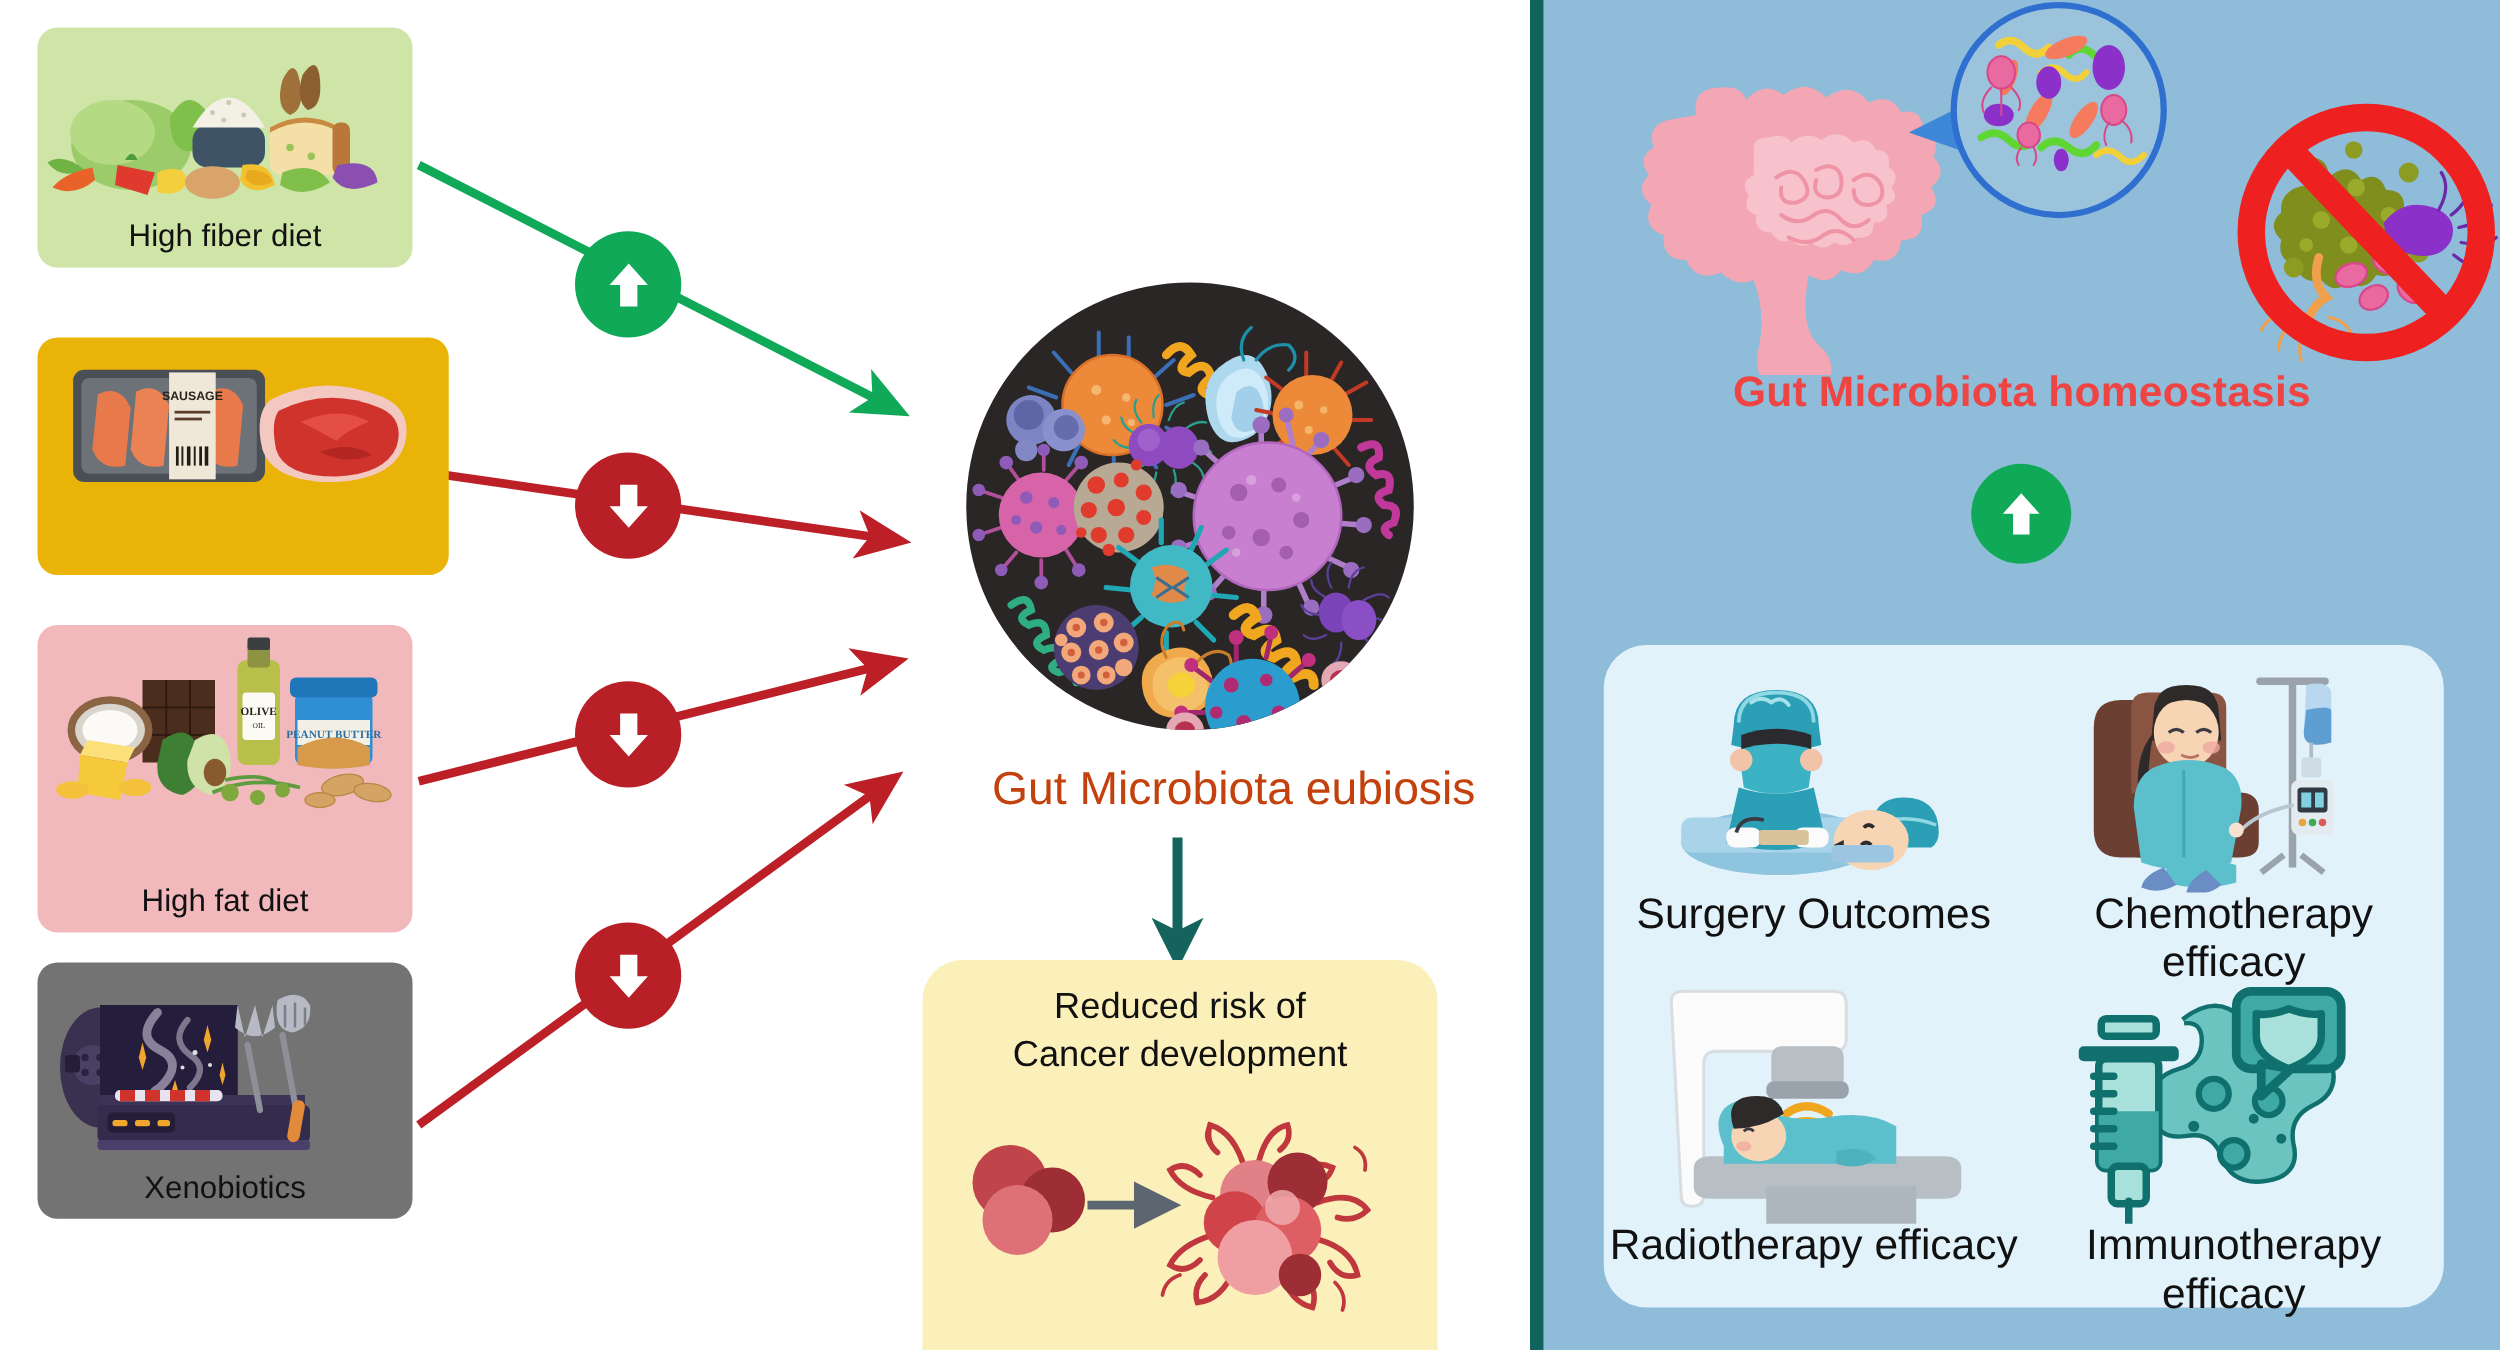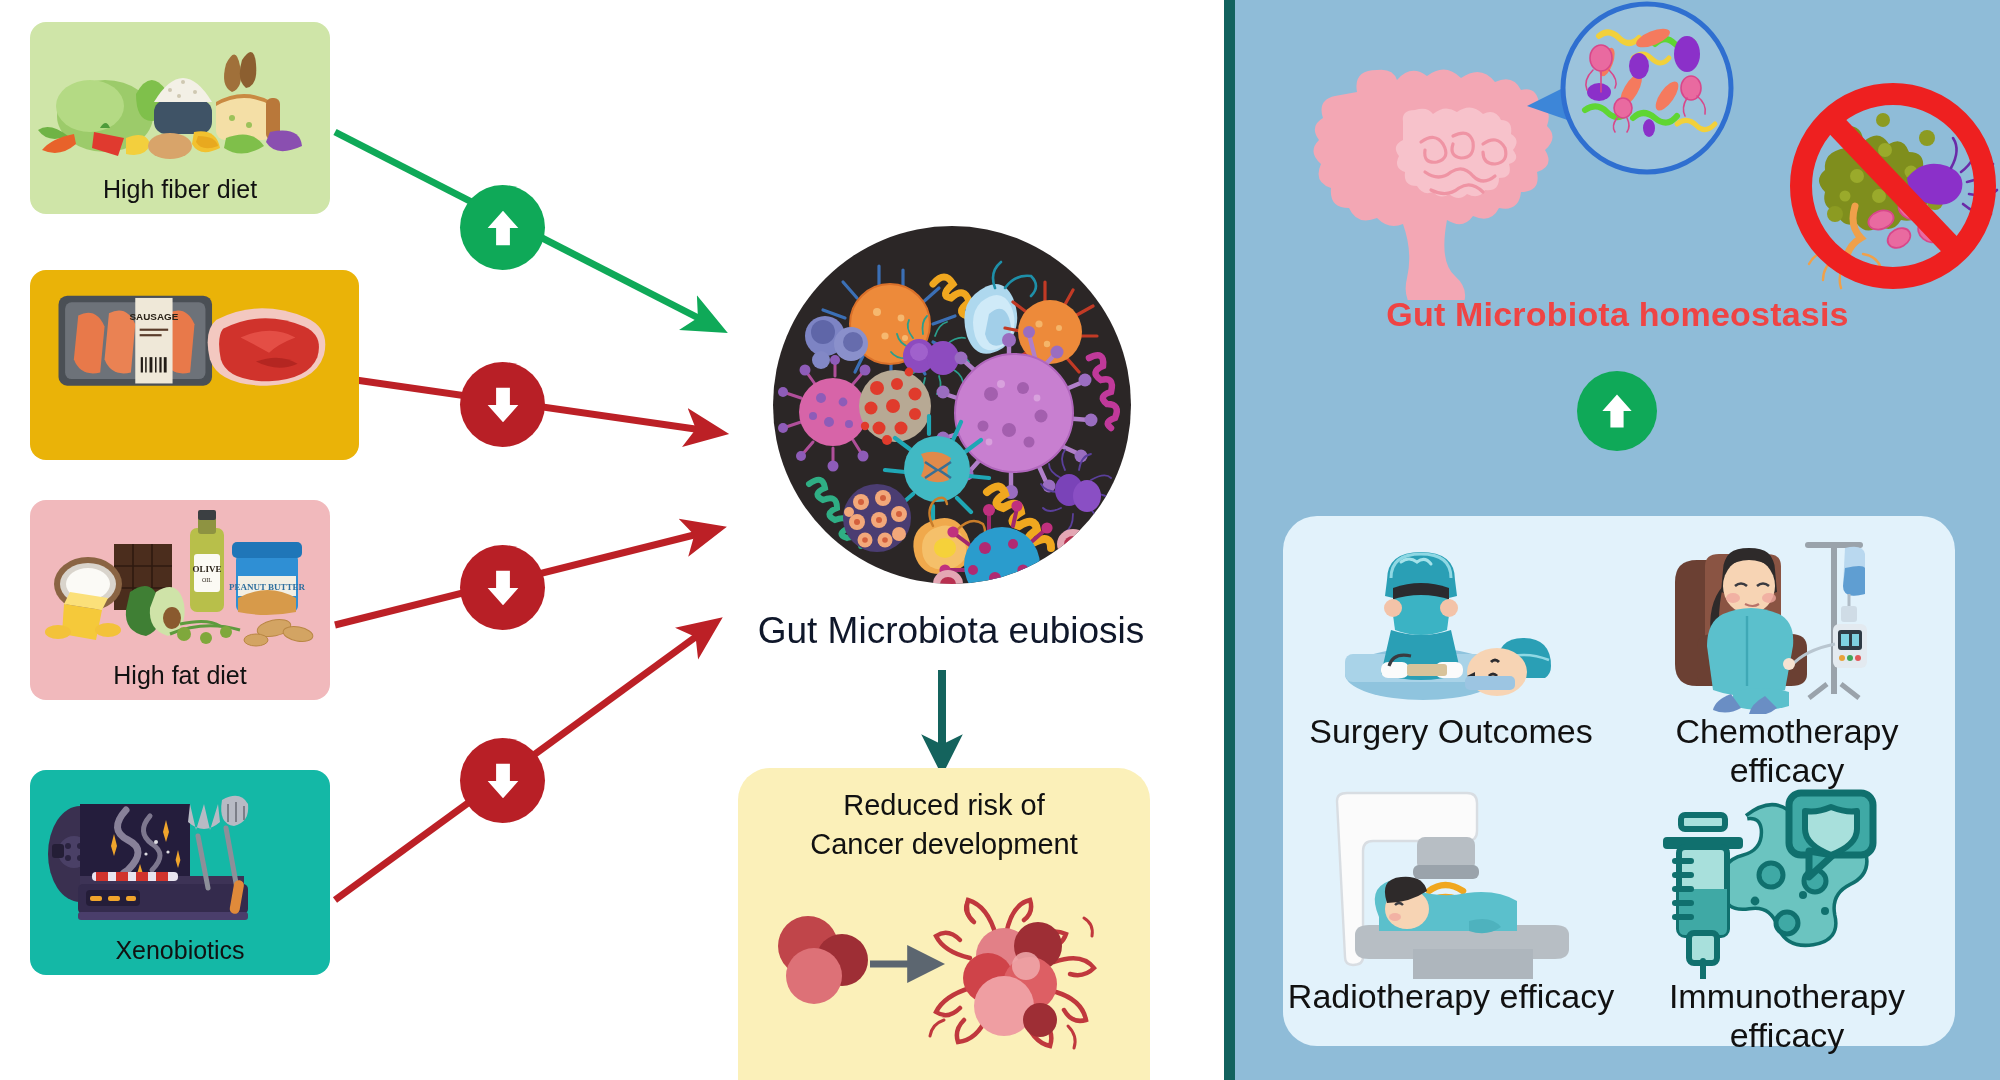--- a/index.html
+++ b/index.html
@@ -9,37 +9,37 @@
   
   .card{position:absolute;border-radius:16px;display:flex;flex-direction:column;
         align-items:center;justify-content:flex-end;overflow:hidden;}
   .card .art{position:absolute;left:0;right:0;top:6px;bottom:52px;}
   .card .cap{position:relative;z-index:3;width:94%;text-align:center;
              font-size:25px;color:#111;line-height:1.14;padding-bottom:11px;}
   .card.two .cap{padding-bottom:9px;}
 
   #card-fiber{left:30px;top:22px;width:300px;height:192px;background:#cfe5a8;}
   #card-meat {left:30px;top:270px;width:329px;height:190px;background:#eab308;}
-  #card-fat  {left:30px;top:500px;width:300px;height:200px;background:#f1b9bc;}
-  #card-xeno {left:30px;top:770px;width:300px;height:205px;background:#14b8a6;}
+  #card-fat  {left:30px;top:500px;width:300px;height:246px;background:#f1b9bc;}
+  #card-xeno {left:30px;top:770px;width:300px;height:205px;background:#737373;}
 
   
   #arrows{position:absolute;left:0;top:0;width:2000px;height:1080px;pointer-events:none;}
 
   .badge{position:absolute;border-radius:50%;display:flex;align-items:center;
          justify-content:center;z-index:6;}
   .badge svg{display:block;}
   .badge-up{background:#0fa958;}
   .badge-dn{background:#b81f26;}
 
   
   #microbiota{position:absolute;left:773px;top:226px;width:358px;height:358px;
               border-radius:50%;background:#2b2626;overflow:hidden;}
-  #eubiosis-label{position:absolute;left:696px;top:610px;width:510px;text-align:center;
-                  font-size:37px;color:#0f172a;}
+  #eubiosis-label{position:absolute;left:732px;top:610px;width:510px;text-align:center;
+                  font-size:37px;color:#c2410c;}
 
   
   #cancer-box{position:absolute;left:738px;top:768px;width:412px;height:360px;
               border-radius:32px;background:#fbf0b9;overflow:hidden;}
   #cancer-box .txt{position:relative;z-index:3;padding-top:18px;text-align:center;
                    font-size:29px;color:#111;line-height:1.34;}
   #cancer-art{position:absolute;left:0;right:0;top:116px;height:174px;}
 
   
   #divider{position:absolute;left:1224px;top:0;width:11px;height:1080px;background:#12625e;}

